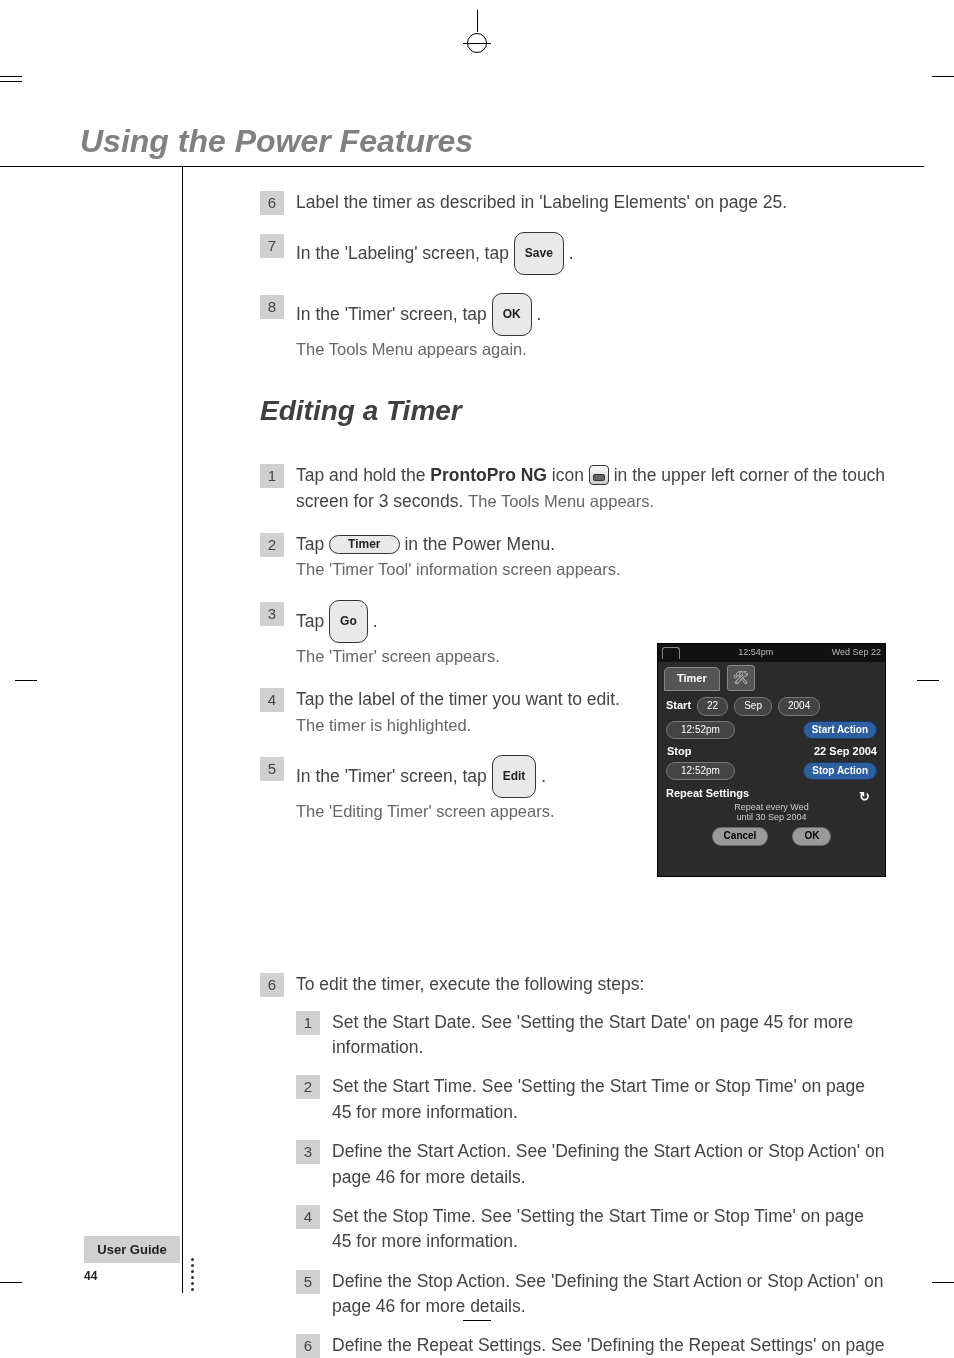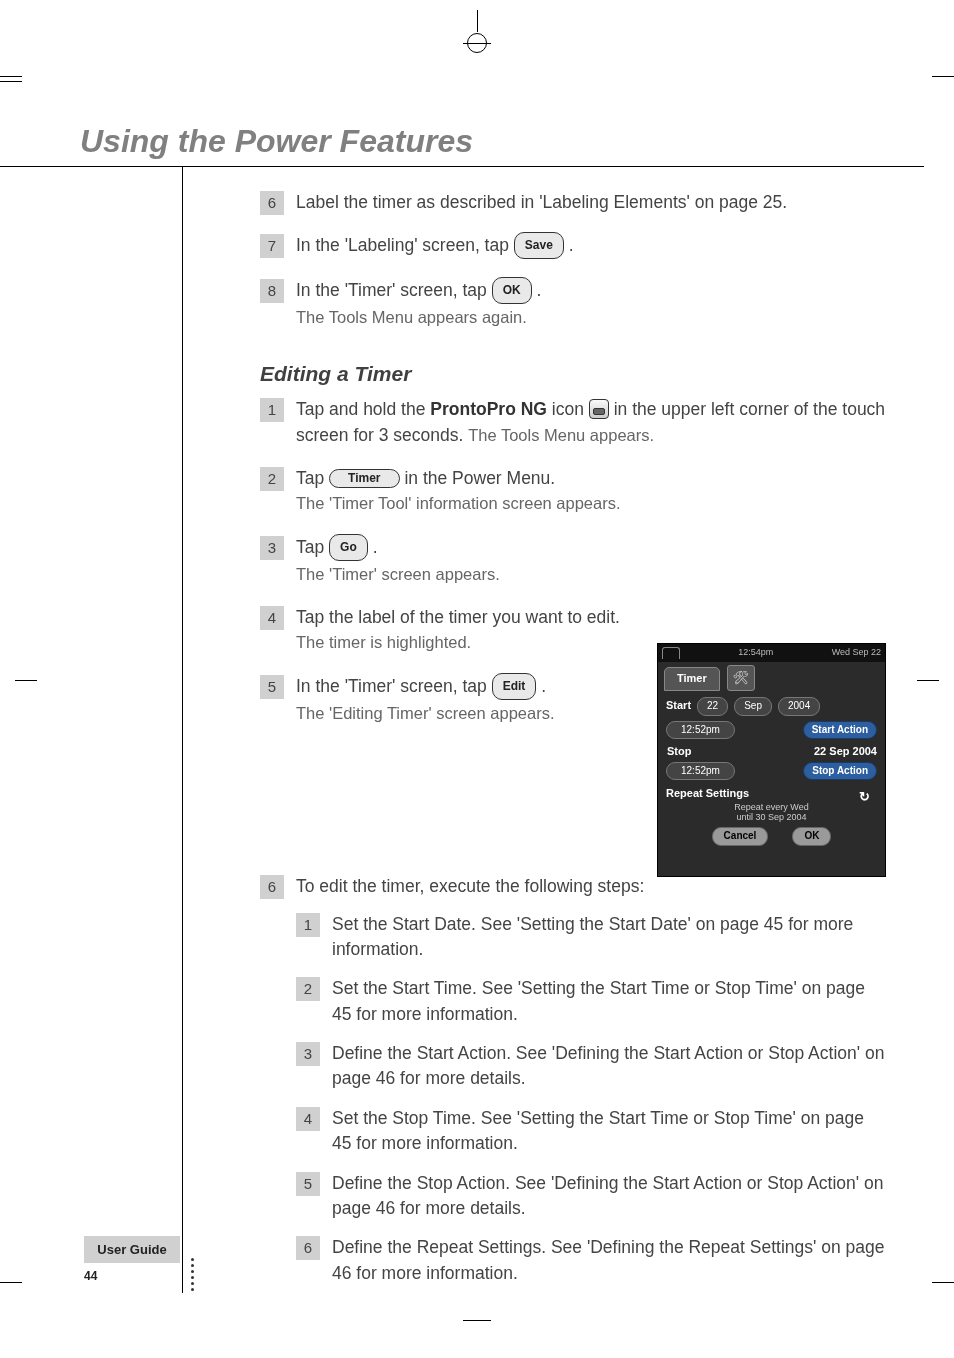--- a/index.html
+++ b/index.html
@@ -84,34 +84,34 @@
       background: #d0d0d0;
       color: #444;
       text-align: center;
       line-height: 24px;
       font-size: 15px;
     }
     .step .substep { position: relative; padding-left: 36px; margin-bottom: 14px; }
     .step .substep .num { top: 1px; }
     
     .subtitle {
-      font-size: 21px;
+      font-size: 28px;
       font-style: italic;
       font-weight: bold;
       color: #404040;
       margin-top: 28px;
-      margin-bottom: 8px;
+      margin-bottom: 32px;
     }
     
     .pill-btn {
       display: inline-block;
       border: 1.5px solid #333;
       border-radius: 10px;
       background: #e9e9e9;
-      padding: 4px 10px;
+      padding: 12px 10px;
       font-size: 12px;
       font-weight: bold;
       line-height: 17px;
       color: #222;
       vertical-align: middle;
       position: relative;
       top: -1px;
     }
     .pill-btn.wide { padding: 0 18px; }
     

